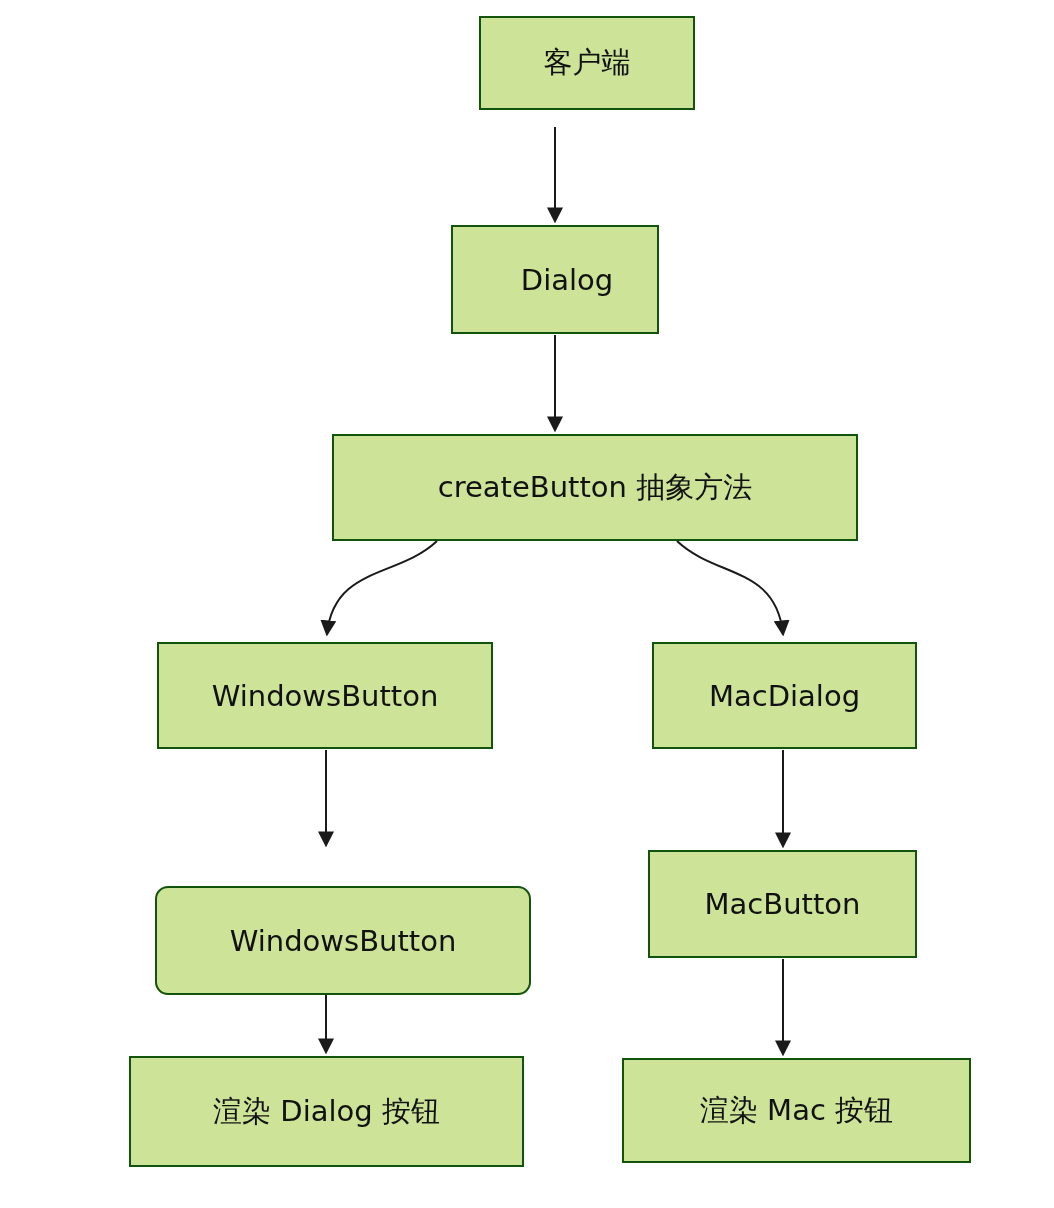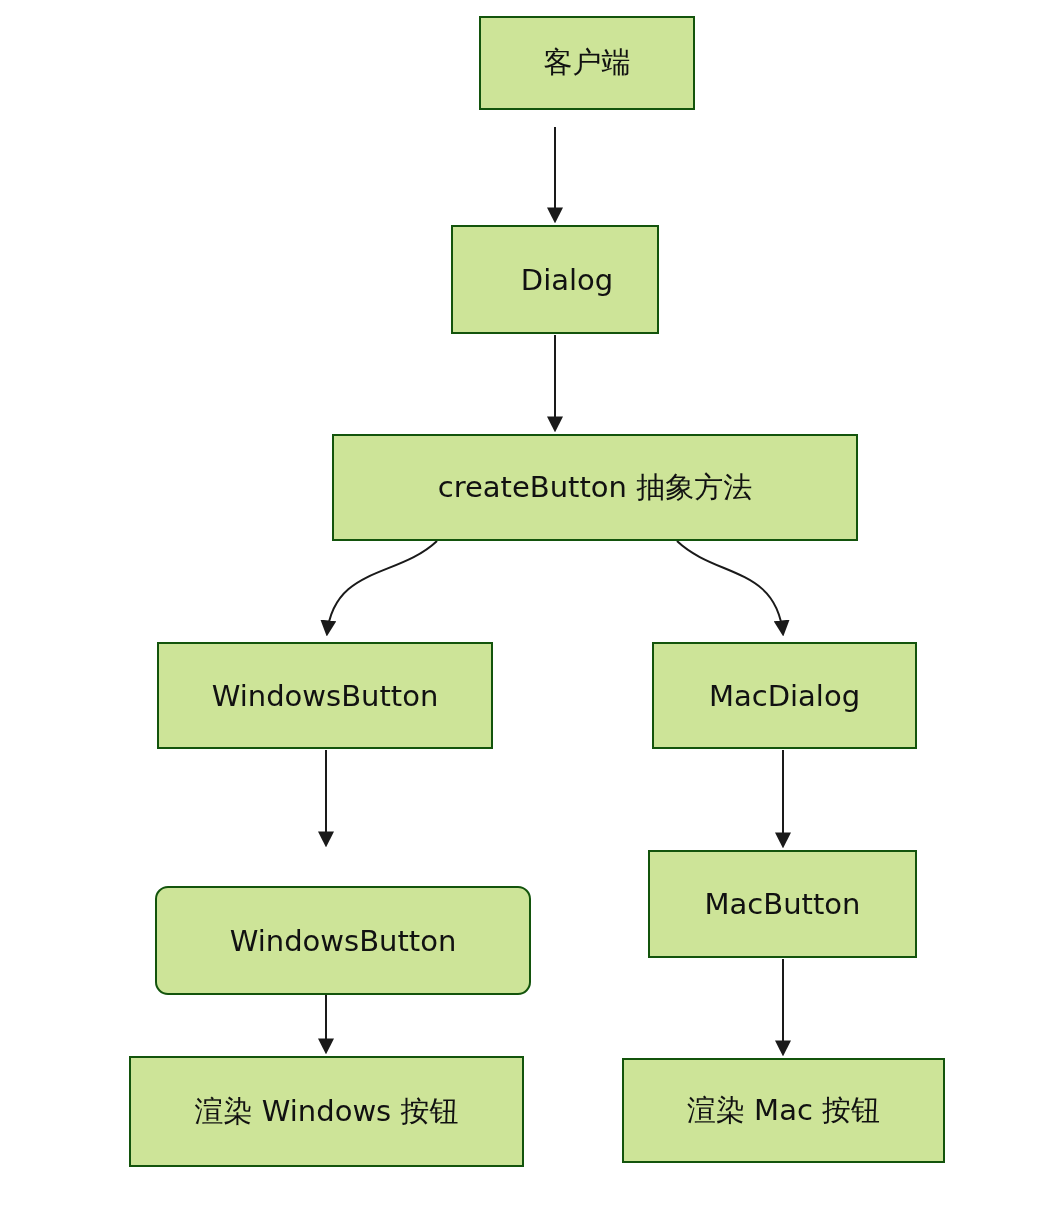--- a/index.html
+++ b/index.html
@@ -42,21 +42,21 @@
   }
   
   #node-client         { left: 447px; top: 16px;   width: 216px; height: 94px; margin-left: 32px; }
   #node-dialog         { left: 451px; top: 225px;  width: 208px; height: 109px; padding-left: 24px; }
   #node-create-button  { left: 332px; top: 434px;  width: 526px; height: 107px; }
   #node-windows-dialog { left: 157px; top: 642px;  width: 336px; height: 107px; }
   #node-mac-dialog     { left: 652px; top: 642px;  width: 265px; height: 107px; }
   #node-windows-button { left: 155px; top: 886px;  width: 376px; height: 109px; border-radius: 13px; }
   #node-mac-button     { left: 648px; top: 850px;  width: 269px; height: 108px; align-items: center; }
   #node-render-windows { left: 129px; top: 1056px; width: 395px; height: 111px; }
-  #node-render-mac     { left: 622px; top: 1058px; width: 323px; height: 105px; }
+  #node-render-mac     { left: 622px; top: 1058px; width: 349px; height: 105px; }
 </style>
 </head>
 <body>
 
 <div id="canvas">
 
   <svg id="edge-layer" viewBox="0 0 1054 1208" xmlns="http://www.w3.org/2000/svg">
     <defs>
       <marker id="arrowhead" viewBox="0 0 10 10" refX="8.5" refY="5" markerWidth="8" markerHeight="8" orient="auto-start-reverse">
         <path d="M0,0 L10,5 L0,10 z" fill="#1a1a1a"></path>
@@ -94,20 +94,20 @@
 
   <div class="node" id="node-windows-button">
     <span>WindowsButton</span>
   </div>
 
   <div class="node" id="node-mac-button">
     <span>MacButton</span>
   </div>
 
   <div class="node" id="node-render-windows">
-    <span>渲染 Windows 按钮</span>
+    <span>渲染 Dialog 按钮</span>
   </div>
 
   <div class="node" id="node-render-mac">
     <span>渲染 Mac 按钮</span>
   </div>
 
 </div>
 
 </body></html>

